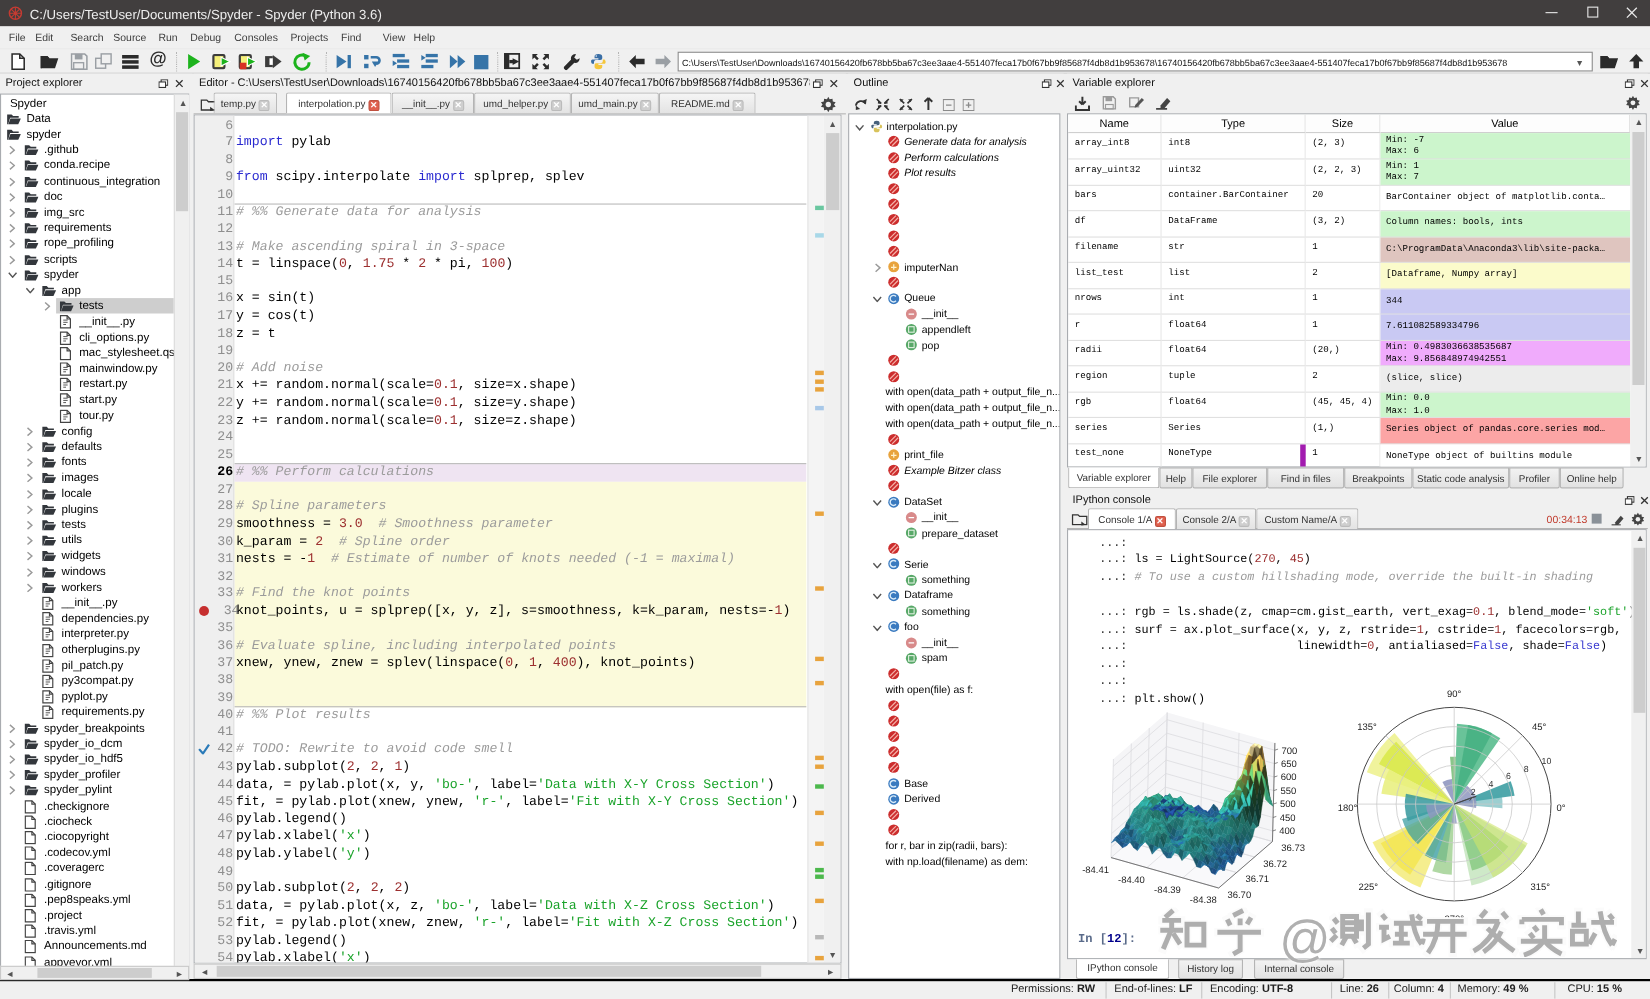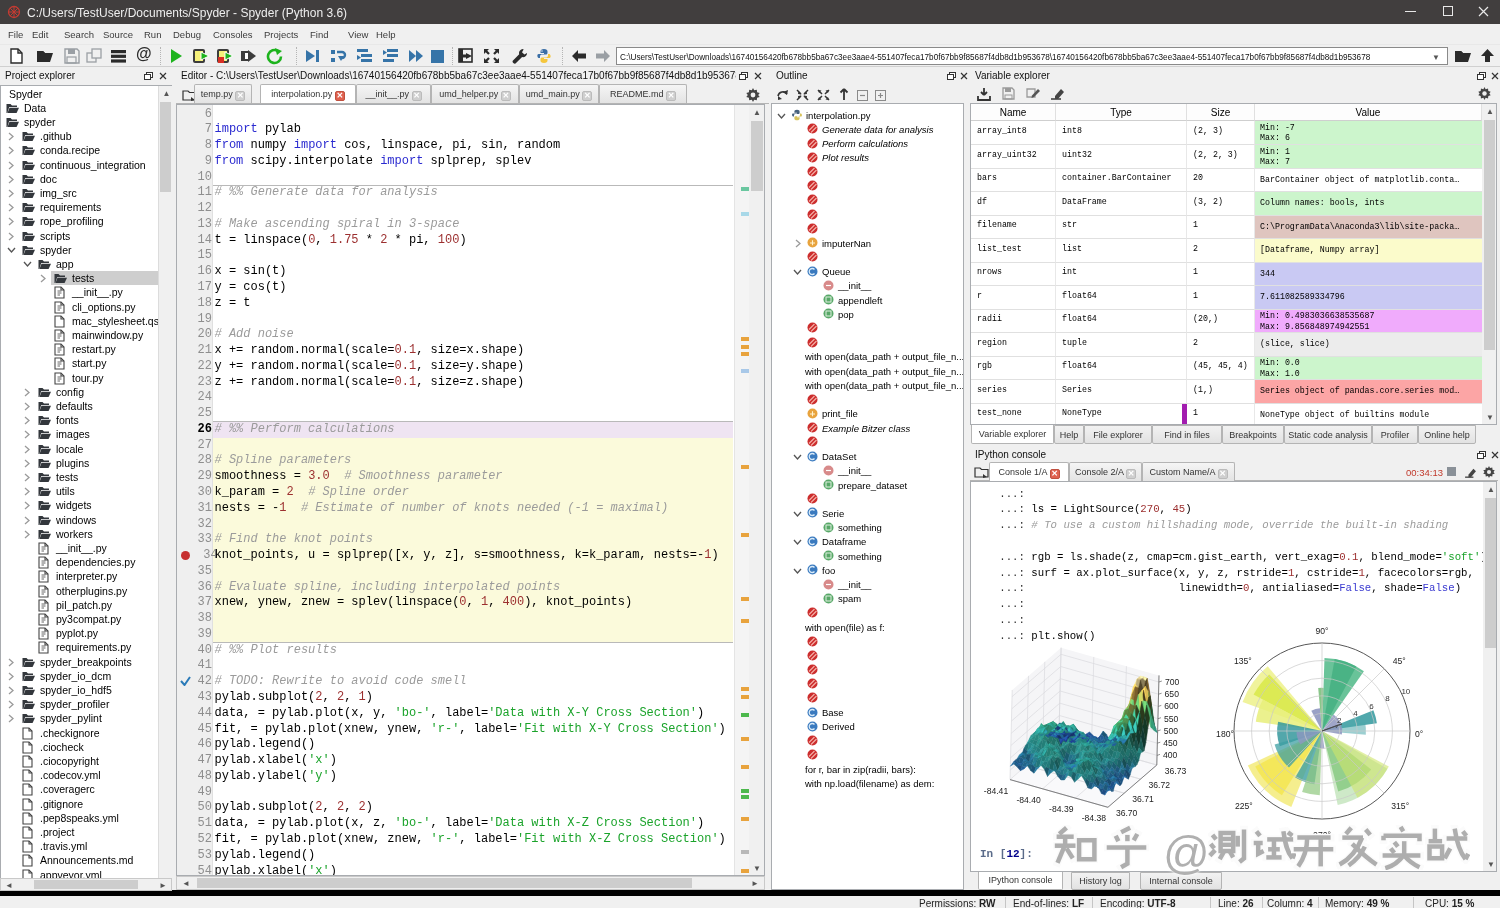--- a/index.html
+++ b/index.html
@@ -1,21 +1,21 @@
 <!DOCTYPE html>
 <html><head><meta charset="utf-8"><style>
 *{margin:0;padding:0;box-sizing:border-box}
 html,body{width:1500px;height:908px;overflow:hidden}
 body{font-family:"Liberation Sans",sans-serif;background:#f0f0f0;position:relative}
 .abs{position:absolute}
 .mono{font-family:"Liberation Mono",monospace}
 .titlebar{left:0;top:0;width:1500px;height:24px;background:#413e3e;color:#eee;font-size:12px}
 .menubar{left:0;top:24px;width:1500px;height:21px;background:#f0f0f0;color:#3c3c3c;font-size:9.5px;border-bottom:1px solid #e8e8e8}
 .toolbar{left:0;top:45px;width:1500px;height:22px;background:#f0f0f0;border-bottom:1px solid #d0d0d0}
-.statusbar{left:0;top:890px;width:1500px;height:18px;background:#f0f0f0;border-top:6px solid #000000;font-size:10px;color:#222}
+.statusbar{left:0;top:890px;width:1500px;height:18px;background:#f0f0f0;border-top:2px solid #000000;font-size:10px;color:#222}
 .panel{position:absolute;background:#f0f0f0}
 .phead{position:absolute;left:0;top:0;width:100%;height:17px;font-size:10px;color:#111;padding:3px 5px;white-space:nowrap;overflow:hidden}
 .white{background:#fff;border:1px solid #a9acb0}
 .tab{position:absolute;top:0;height:100%;border:1px solid #b4b4b4;border-bottom:none;border-radius:2px 2px 0 0;background:linear-gradient(#f5f5f5,#e3e3e3);font-size:9px;color:#333;text-align:center;padding:4px 3px;white-space:nowrap;overflow:hidden}
 .tab.sel{background:#fff}
 .xbtn{display:inline-block;width:10px;height:10px;border-radius:2px;background:#cfcfcf;border:1px solid #bbb;color:#fff;font-size:8px;line-height:8px;text-align:center;vertical-align:-1px;font-weight:bold}
 .xbtn.red{background:#e0614f;border-color:#c0503f}
 .trow{position:absolute;white-space:nowrap;font-size:10.5px;color:#000}
 .k{color:#2a2ad0}.n{color:#9c2f2f}.c{color:#9b9b9b;font-style:italic}.s{color:#1aa32a}.kb{color:#3a3ad0}
 .gut{color:#8e8e8e}
@@ -758,21 +758,20 @@
 <div class="abs" style="left:36px;top:316.9px;width:520px;height:15.8px;background:#efe4f2"></div>
 <div class="abs" style="left:36px;top:332.7px;width:520px;height:205.0px;background:#fbfadb"></div>
 <div class="abs" style="left:36px;top:79.8px;width:520px;height:1px;background:#b9b9b9"></div>
 <div class="abs" style="left:36px;top:316.4px;width:520px;height:1px;background:#b9b9b9"></div>
 <div class="abs" style="left:36px;top:537.2px;width:520px;height:1px;background:#b9b9b9"></div>
 <div class="abs" style="left:0;top:0;width:36px;height:771px;background:#efefef;border-right:1px solid #e0e0e0"></div>
 <div class="abs mono" style="left:0;top:1.5px;width:35px;text-align:right;font-size:12px;line-height:15.77px"><span class="gut">6</span></div>
 <div class="abs mono" style="left:0;top:17.3px;width:35px;text-align:right;font-size:12px;line-height:15.77px"><span class="gut">7</span></div>
 <div class="abs mono" style="left:37.5px;top:17.3px;font-size:12px;line-height:15.77px;white-space:pre"><span class="k">import</span> pylab</div>
 <div class="abs mono" style="left:0;top:33.0px;width:35px;text-align:right;font-size:12px;line-height:15.77px"><span class="gut">8</span></div>
-<div class="abs mono" style="left:37.5px;top:33.0px;font-size:12px;line-height:15.77px;white-space:pre"><span class="k">from</span> numpy <span class="k">import</span> cos, linspace, pi, sin, random</div>
 <div class="abs mono" style="left:0;top:48.8px;width:35px;text-align:right;font-size:12px;line-height:15.77px"><span class="gut">9</span></div>
 <div class="abs mono" style="left:37.5px;top:48.8px;font-size:12px;line-height:15.77px;white-space:pre"><span class="k">from</span> scipy.interpolate <span class="k">import</span> splprep, splev</div>
 <div class="abs mono" style="left:0;top:64.6px;width:35px;text-align:right;font-size:12px;line-height:15.77px"><span class="gut">10</span></div>
 <div class="abs mono" style="left:0;top:80.3px;width:35px;text-align:right;font-size:12px;line-height:15.77px"><span class="gut">11</span></div>
 <div class="abs mono" style="left:37.5px;top:80.3px;font-size:12px;line-height:15.77px;white-space:pre"><span class="c"># %% Generate data for analysis</span></div>
 <div class="abs mono" style="left:0;top:96.1px;width:35px;text-align:right;font-size:12px;line-height:15.77px"><span class="gut">12</span></div>
 <div class="abs mono" style="left:0;top:111.9px;width:35px;text-align:right;font-size:12px;line-height:15.77px"><span class="gut">13</span></div>
 <div class="abs mono" style="left:37.5px;top:111.9px;font-size:12px;line-height:15.77px;white-space:pre"><span class="c"># Make ascending spiral in 3-space</span></div>
 <div class="abs mono" style="left:0;top:127.7px;width:35px;text-align:right;font-size:12px;line-height:15.77px"><span class="gut">14</span></div>
 <div class="abs mono" style="left:37.5px;top:127.7px;font-size:12px;line-height:15.77px;white-space:pre">t = linspace(<span class="n">0</span>, <span class="n">1.75</span> * <span class="n">2</span> * pi, <span class="n">100</span>)</div>

